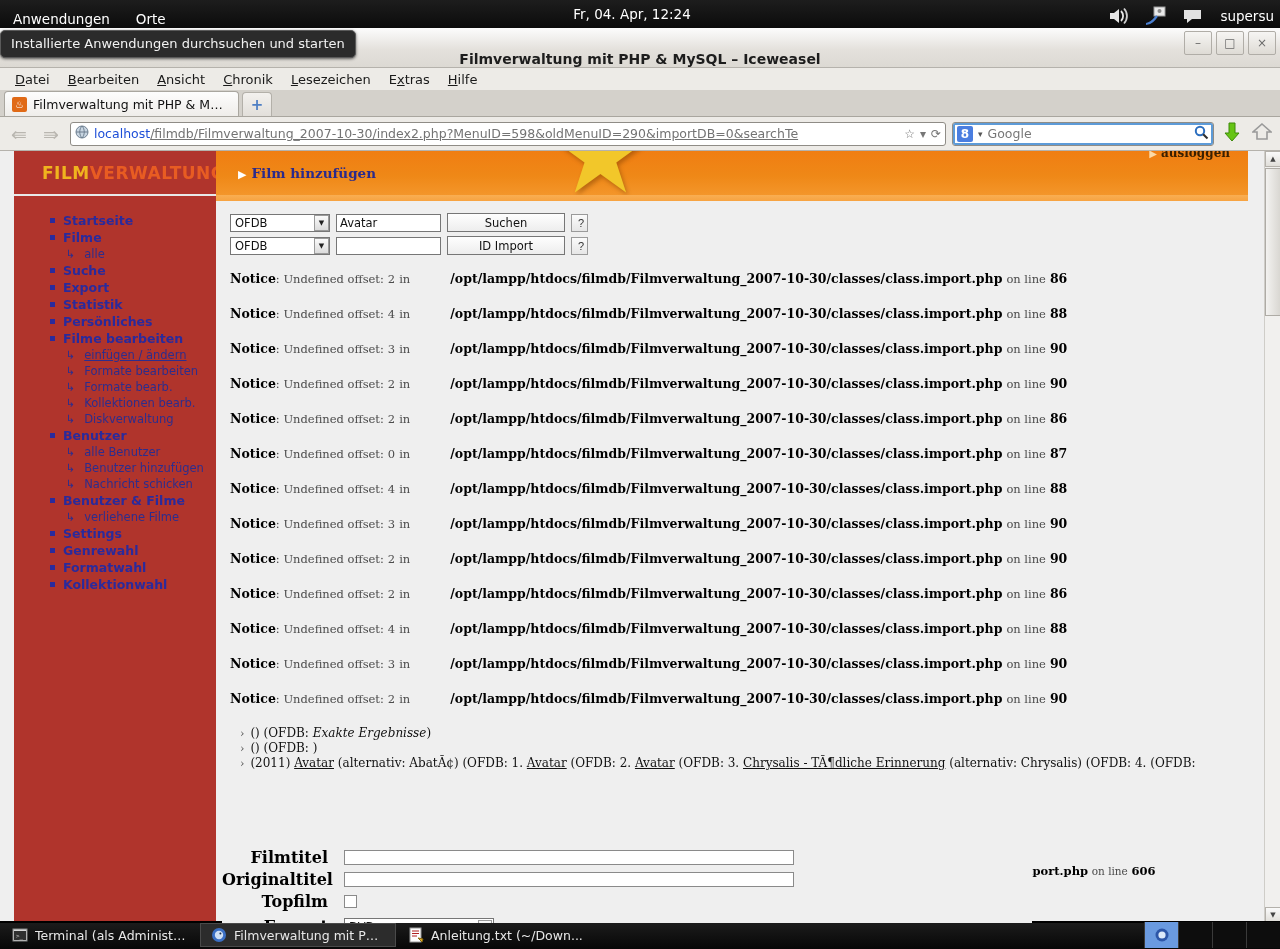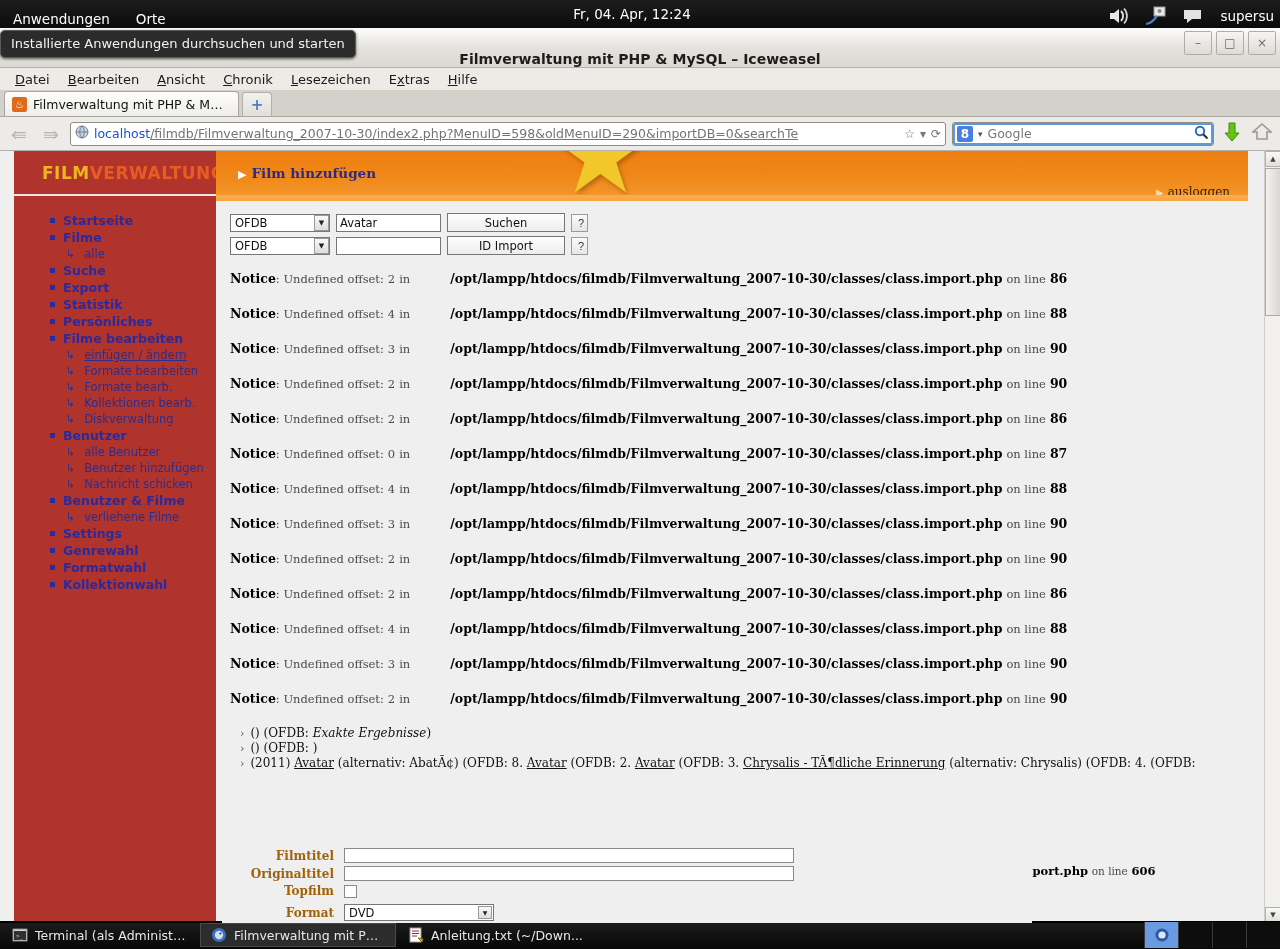--- a/index.html
+++ b/index.html
@@ -183,23 +183,22 @@
     text-shadow: 2px 3px 4px rgba(120,60,0,.45);
   }
   #header-title {
     position: absolute; left: 22px; top: 14px;
     font-size: 13.5px; font-weight: bold; color: #2a2a8c;
     font-family: "DejaVu Serif", serif;
   }
   #header-title .caret { color:#fff; font-size: 11px; margin-right: 5px; }
   #logout {
     position: absolute; right: 18px; top: -5px;
-    font-size: 12px; font-weight: normal; color: #3a2000;
+    font-size: 12px; font-weight: bold; color: #3a2000;
     font-family: "DejaVu Serif", serif;
-    margin-top: 39px;
   }
   #logout .caret { color:#fbd9a6; font-size: 10px; margin-right: 4px; }
 
   
   #content {
     position: absolute; left: 216px; top: 50px; width: 1032px; height: 722px;
     background: #efefef; padding: 12px 0 0 14px;
   }
 
   
@@ -271,23 +270,23 @@
     background: #efefef; z-index: 2;
   }
 
   
   #addform {
     position: absolute; left: 222px; top: 695px; width: 810px; height: 235px;
     background: #efefef; z-index: 8; padding-top: 2px;
   }
   .frow { display: flex; align-items: center; margin-bottom: 3px; }
   .flabel {
-    width: 122px; text-align: right; padding-right: 10px;
-    font-family: "DejaVu Serif", serif; font-size: 12px;
-    font-weight: bold; color: #a16207;
+    width: 122px; text-align: right; padding-right: 16px;
+    font-family: "DejaVu Serif", serif; font-size: 16px;
+    font-weight: bold; color: #000000;
   }
   .finp {
     height: 15px; border: 1px solid #8a8a8a; background: #fff;
     font-size: 11px; font-family: "DejaVu Sans", sans-serif;
     color: #111; padding: 0 3px;
   }
   .w450 { width: 450px; }
   .fsel {
     position: relative; width: 150px; height: 17px;
     border: 1px solid #767676; background: #fff;
@@ -594,21 +593,21 @@
           <div class="notice"><b>Notice</b><span class="small">: </span><span class="small">Undefined offset:</span> <span class="small">2</span> <span class="small">in</span> <span class="path">/opt/lampp/htdocs/filmdb/Filmverwaltung_2007-10-30/classes/class.import.php</span> <span class="small">on line</span> <span class="lineno">90</span></div>
           <div class="notice"><b>Notice</b><span class="small">: </span><span class="small">Undefined offset:</span> <span class="small">2</span> <span class="small">in</span> <span class="path">/opt/lampp/htdocs/filmdb/Filmverwaltung_2007-10-30/classes/class.import.php</span> <span class="small">on line</span> <span class="lineno">86</span></div>
           <div class="notice"><b>Notice</b><span class="small">: </span><span class="small">Undefined offset:</span> <span class="small">4</span> <span class="small">in</span> <span class="path">/opt/lampp/htdocs/filmdb/Filmverwaltung_2007-10-30/classes/class.import.php</span> <span class="small">on line</span> <span class="lineno">88</span></div>
           <div class="notice"><b>Notice</b><span class="small">: </span><span class="small">Undefined offset:</span> <span class="small">3</span> <span class="small">in</span> <span class="path">/opt/lampp/htdocs/filmdb/Filmverwaltung_2007-10-30/classes/class.import.php</span> <span class="small">on line</span> <span class="lineno">90</span></div>
           <div class="notice"><b>Notice</b><span class="small">: </span><span class="small">Undefined offset:</span> <span class="small">2</span> <span class="small">in</span> <span class="path">/opt/lampp/htdocs/filmdb/Filmverwaltung_2007-10-30/classes/class.import.php</span> <span class="small">on line</span> <span class="lineno">90</span></div>
         </div>
 
         <div>
           <div class="trow"><span class="tw">›</span><span>() (OFDB: </span><i>Exakte Ergebnisse</i><span>)</span></div>
           <div class="trow"><span class="tw">›</span><span>() (OFDB: )</span></div>
-          <div class="trow"><span class="tw">›</span><span>(2011)</span> <u>Avatar</u> <span>(alternativ: AbatÃ¢) (OFDB: 8.</span> <u>Avatar</u> <span>(OFDB: 2.</span> <u>Avatar</u> <span>(OFDB: 3.</span> <u>Chrysalis - TÃ¶dliche Erinnerung</u> <span>(alternativ: Chrysalis) (OFDB: 4. (OFDB:</span></div>
+          <div class="trow"><span class="tw">›</span><span>(2011)</span> <u>Avatar</u> <span>(alternativ: AbatÃ¢) (OFDB: 1.</span> <u>Avatar</u> <span>(OFDB: 2.</span> <u>Avatar</u> <span>(OFDB: 3.</span> <u>Chrysalis - TÃ¶dliche Erinnerung</u> <span>(alternativ: Chrysalis) (OFDB: 4. (OFDB:</span></div>
         </div>
       </div>
 
       <div id="bg-notice"><b>t/lampp/htdocs/filmdb/Filmverwaltung_2007-10-30/classes/class.import.php</b> <span class="sm">on line</span> <b>606</b></div>
       <div id="ghost-panel"></div>
 
       <div id="addform">
 
         <div class="frow">
           <div class="flabel">Filmtitel</div>

